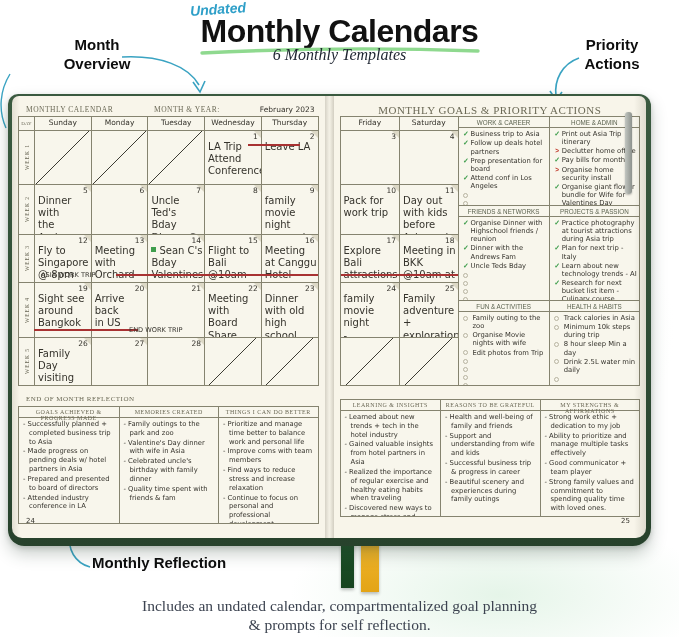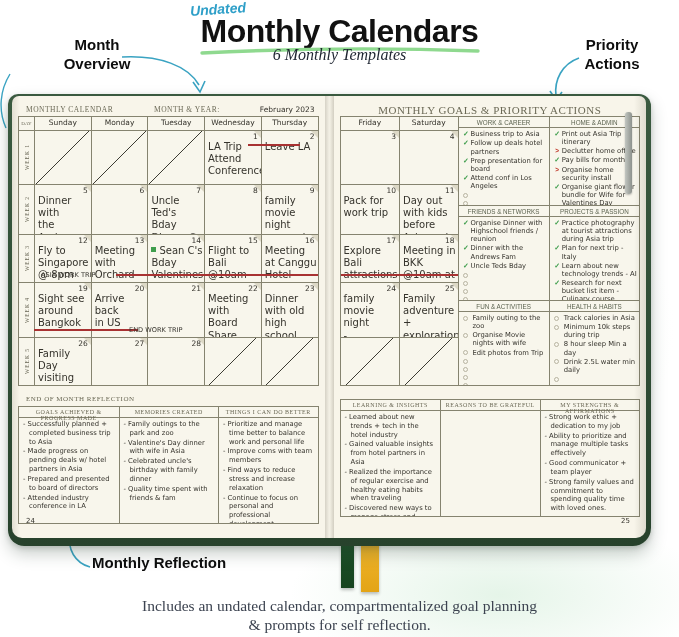--- a/index.html
+++ b/index.html
@@ -600,20 +600,26 @@
           <div class="rt-head sc">LEARNING &amp; INSIGHTS</div>
           <div class="rt-items">
               <div class="refline hw">- Learned about new trends + tech in the hotel industry</div>
               <div class="refline hw">- Gained valuable insights from hotel partners in Asia</div>
               <div class="refline hw">- Realized the importance of regular exercise and healthy eating habits when traveling</div>
               <div class="refline hw">- Discovered new ways to manage stress and improve work-life balance</div>
             </div>
         </div>
         <div class="rcol">
           <div class="rt-head sc">REASONS TO BE GRATEFUL</div>
+          <div class="rt-items">
+              <div class="refline hw">- Health and well-being of family and friends</div>
+              <div class="refline hw">- Support and understanding from wife and kids</div>
+              <div class="refline hw">- Successful business trip &amp; progress in career</div>
+              <div class="refline hw">- Beautiful scenery and experiences during family outings</div>
+            </div>
         </div>
         <div class="rcol">
           <div class="rt-head sc">MY STRENGTHS &amp; AFFIRMATIONS</div>
           <div class="rt-items">
               <div class="refline hw">- Strong work ethic + dedication to my job</div>
               <div class="refline hw">- Ability to prioritize and manage multiple tasks effectively</div>
               <div class="refline hw">- Good communicator + team player</div>
               <div class="refline hw">- Strong family values and commitment to spending quality time with loved ones.</div>
             </div>
         </div>

